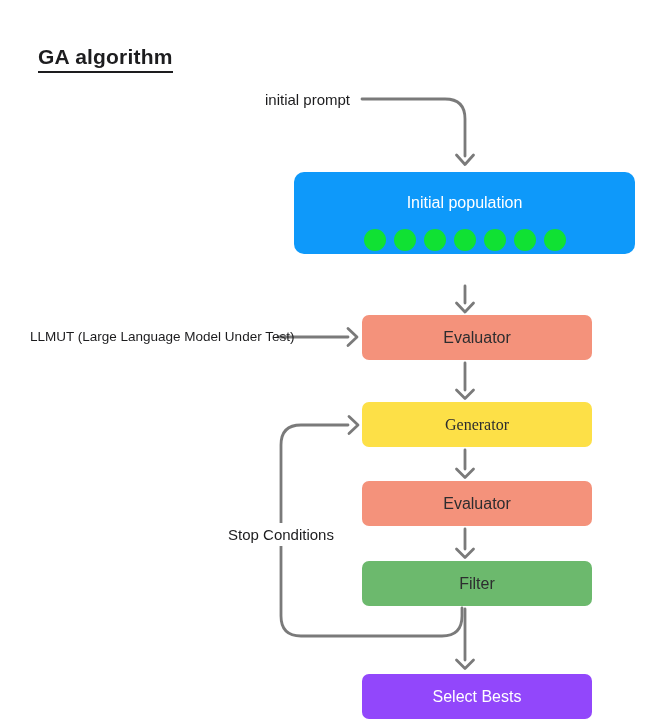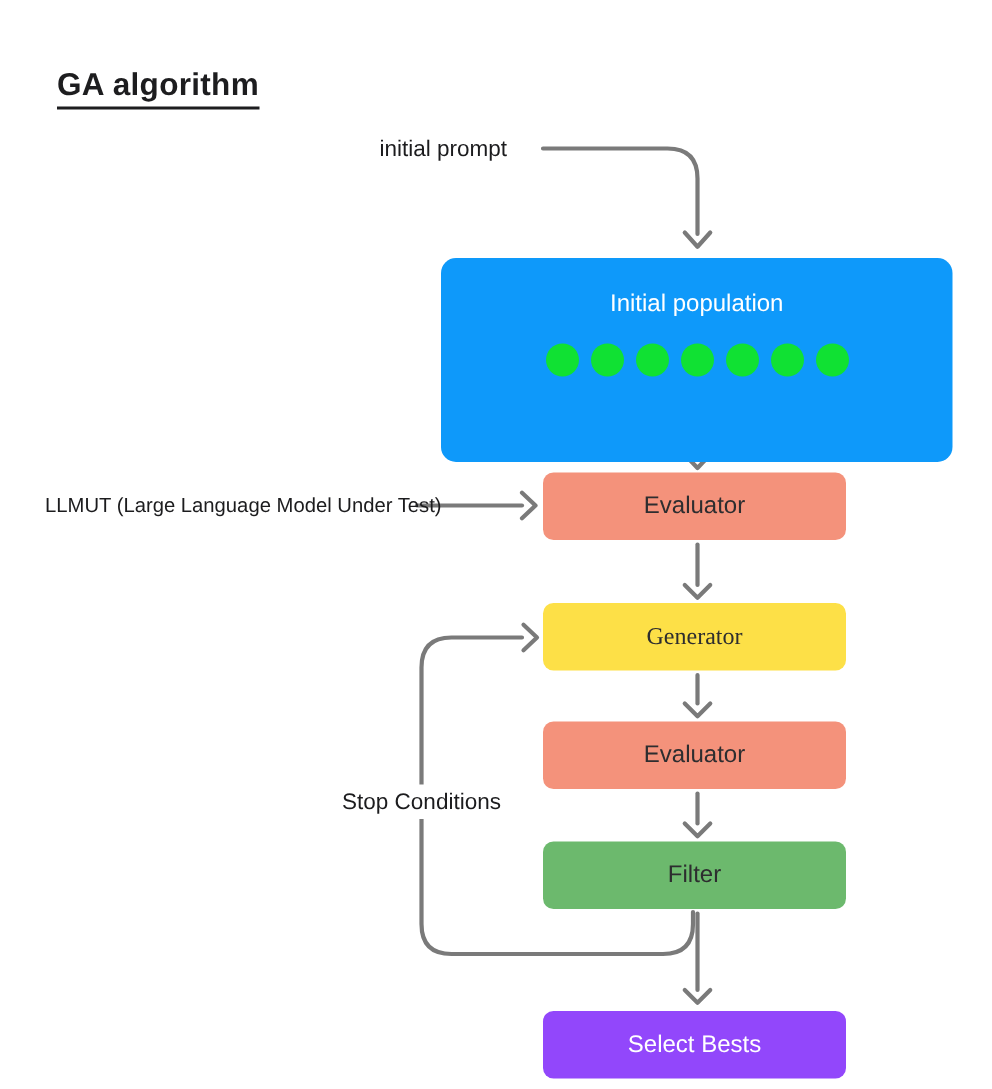--- a/index.html
+++ b/index.html
@@ -9,36 +9,36 @@
     margin-top:25px;
   }
   .arrows{position:absolute;left:0;top:0;z-index:1;}
   .page-title{
     position:absolute;left:38px;top:20px;z-index:3;margin:0;
     font-size:21px;font-weight:bold;color:#1d1d1f;
     display:inline-block;border-bottom:2.5px solid #1d1d1f;padding-bottom:2px;
     letter-spacing:0.2px;
   }
   .flow-label{position:absolute;z-index:3;color:#1c1c1e;white-space:nowrap;}
-  .initial-prompt{left:253px;top:66px;font-size:15px;}
+  .initial-prompt{left:265px;top:66px;font-size:15px;}
   .llmut{left:30px;top:304px;font-size:13.5px;}
   .stop-conditions{
     left:281px;top:498px;transform:translateX(-50%);
     font-size:15px;background:#ffffff;padding:3px 4px;
   }
   .node{
     position:absolute;z-index:2;box-sizing:border-box;
     display:flex;align-items:center;justify-content:center;
   }
   .node-big{
-    left:294px;top:147px;width:341px;height:136px;border-radius:10px;
+    left:294px;top:147px;width:341px;height:82px;border-radius:10px;
     flex-direction:column;justify-content:flex-start;padding-top:21px;
   }
   .node-big .node-label{line-height:19px;}
-  .node-small{left:362px;width:202px;height:45px;border-radius:7px;}
+  .node-small{left:362px;width:230px;height:45px;border-radius:7px;}
   .node-label{font-size:16px;}
   .light{color:#ffffff;}
   .dark{color:#2d2d2f;}
   .evaluator-1{top:290px;}
   .generator{top:377px;}
   .evaluator-2{top:456px;}
   .filter{top:536px;justify-content:center;}
   .select-bests{top:649px;}
   .dots{display:flex;gap:8px;margin-top:17px;}
   .dot{width:22px;height:22px;border-radius:50%;}

